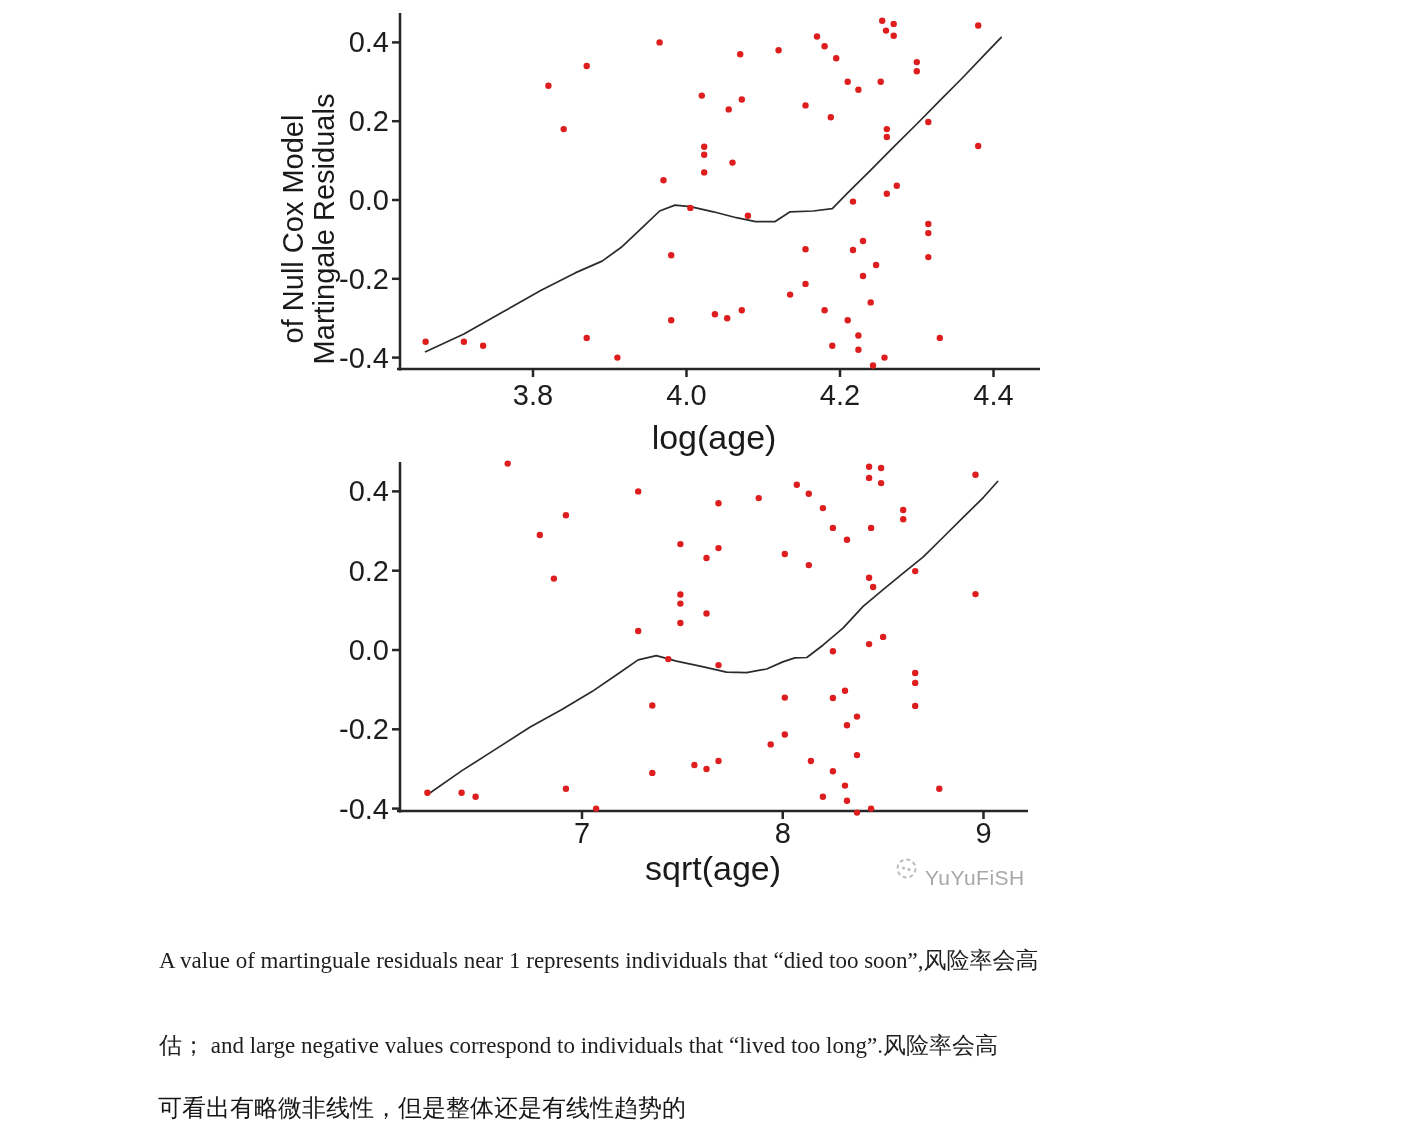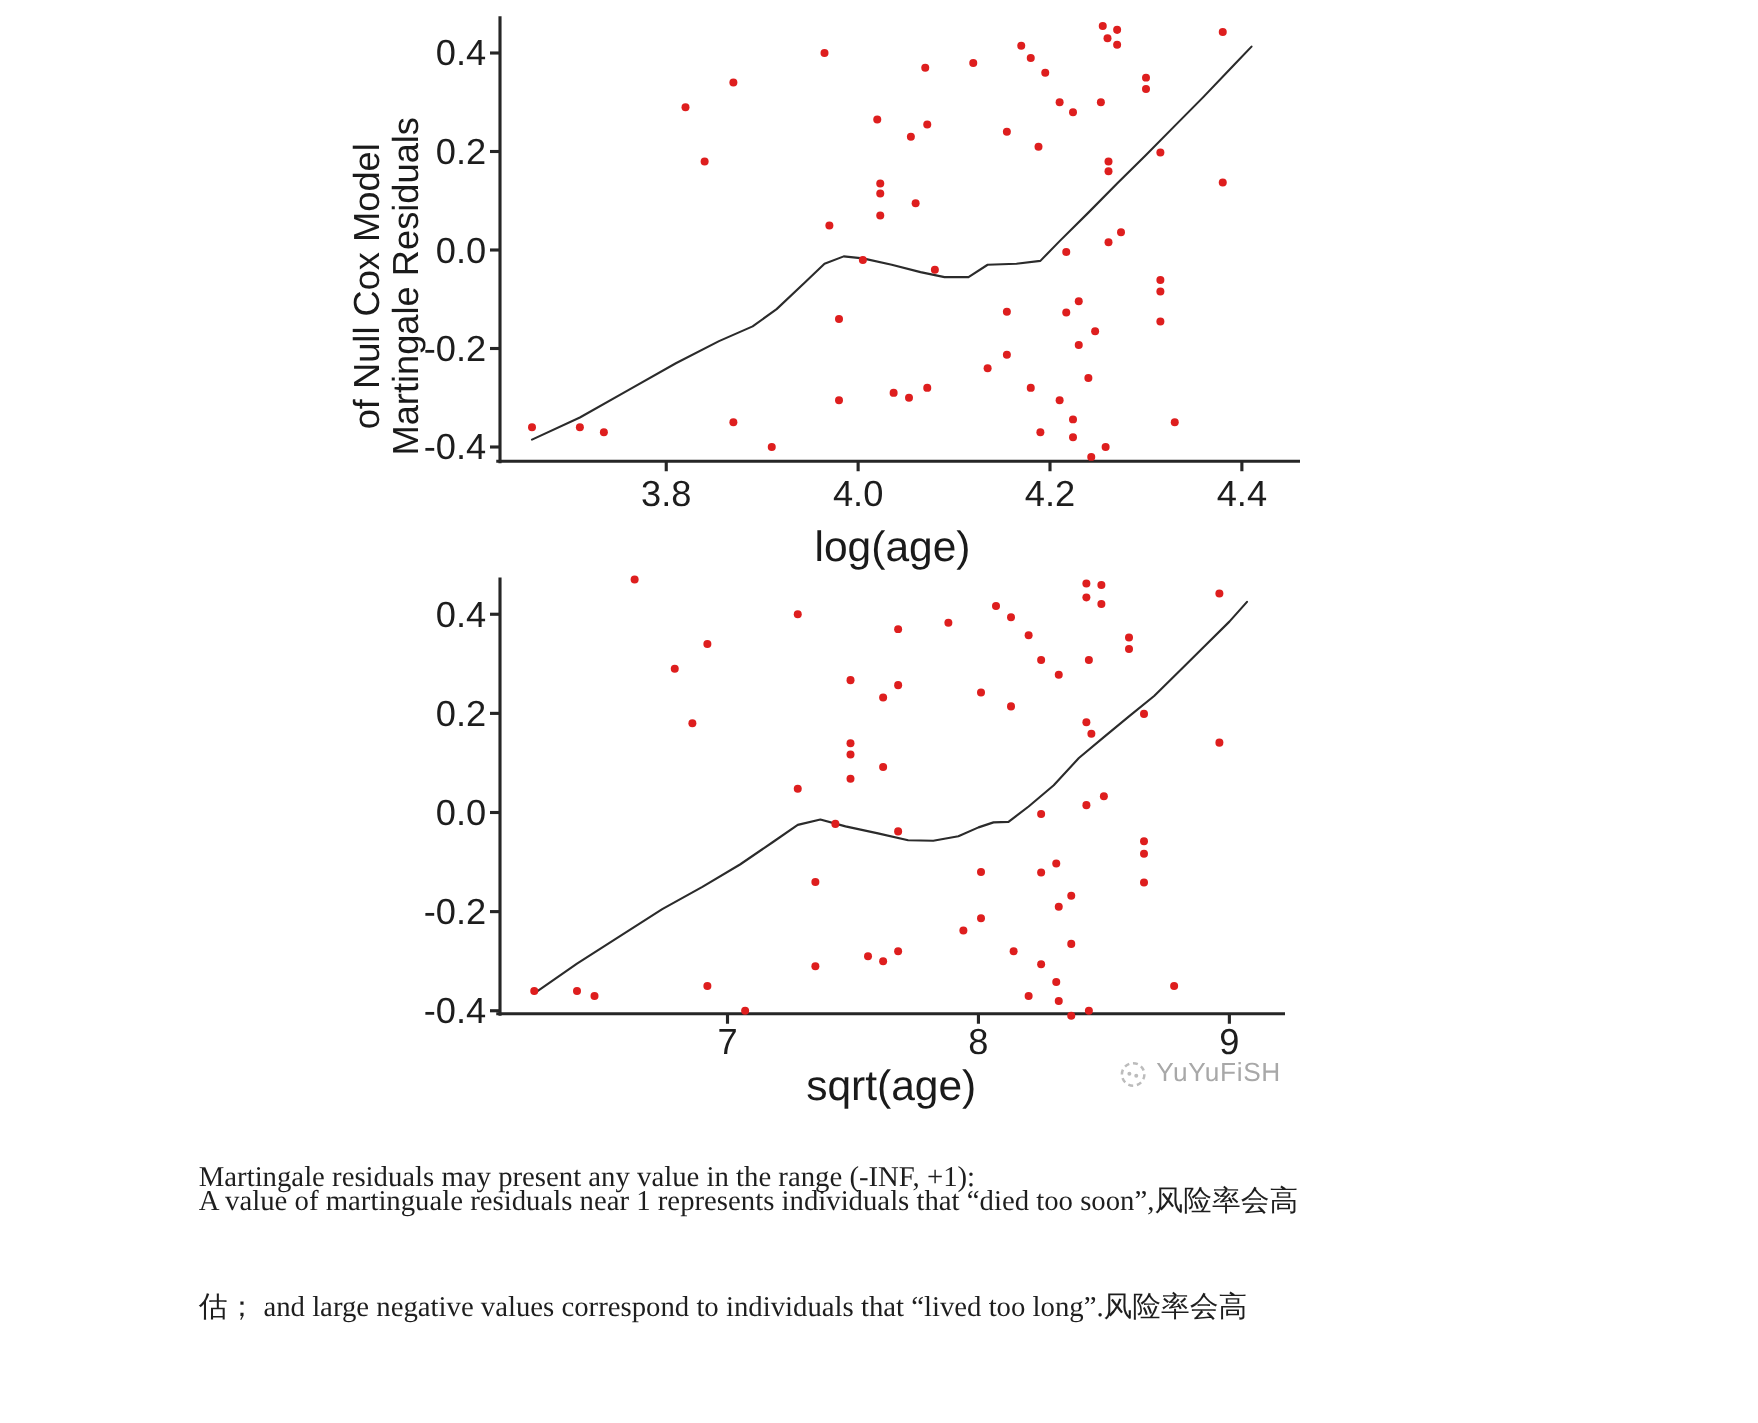--- a/index.html
+++ b/index.html
@@ -8,21 +8,21 @@
   #figure{position:absolute;left:0;top:0;}
   .para{position:absolute;white-space:nowrap;color:#1e1e1e;
         font-family:"Liberation Serif","DejaVu Serif",serif;font-size:23px;}
   .p1{left:159px;top:929px;}
   .p2a{left:159px;top:945px;}
   .p2b{left:159px;top:1030px;}
   .p3{left:158px;top:1092px;font-family:"Liberation Sans","DejaVu Sans",sans-serif;
       font-size:24px;color:#161616;}
   .watermark{position:absolute;left:895px;top:847px;display:flex;align-items:center;gap:7px;}
   .watermark span{font-size:21px;color:#a8a8a8;letter-spacing:0.5px;
-      font-family:"Liberation Sans","DejaVu Sans",sans-serif;}
+      font-family:"Liberation Sans","DejaVu Sans",sans-serif;margin-top:19px;}
 </style>
 </head>
 <body>
 
 <div class="page">
 
   <svg id="figure" width="1406" height="905" viewBox="0 0 1406 905">
       <g>
         <g>
           <line x1="397" y1="369" x2="1040" y2="369" stroke="#262626" stroke-width="2.5"></line>
@@ -209,23 +209,23 @@
           <circle cx="915.2" cy="673.0" r="3.2" fill="#de1e1e"></circle>
           <circle cx="915.2" cy="682.9" r="3.2" fill="#de1e1e"></circle>
           <circle cx="915.2" cy="705.9" r="3.2" fill="#de1e1e"></circle>
           <circle cx="939.3" cy="788.8" r="3.2" fill="#de1e1e"></circle>
           <circle cx="975.5" cy="474.7" r="3.2" fill="#de1e1e"></circle>
           <circle cx="975.5" cy="594.1" r="3.2" fill="#de1e1e"></circle>
         </g>
       </g>
     </svg>
 
-  <div class="para p1">Martingale residuals may present any value in the range (-INF, +1):</div>
   <div class="para p2a">A value of martinguale residuals near 1 represents individuals that “died too soon”,风险率会高</div>
   <div class="para p2b">估； and large negative values correspond to individuals that “lived too long”.风险率会高</div>
+  <div class="para p3">可看出有略微非线性，但是整体还是有线性趋势的</div>
 
   <div class="watermark">
     <svg width="23" height="23" viewBox="0 0 23 23">
       <circle cx="11.5" cy="11.5" r="9" fill="none" stroke="#bcbcbc" stroke-width="2" stroke-dasharray="4 3"></circle>
       <circle cx="8.5" cy="11" r="1.6" fill="#bcbcbc"></circle>
       <circle cx="14" cy="12.5" r="1.6" fill="#bcbcbc"></circle>
     </svg>
     <span>YuYuFiSH</span>
   </div>
 

